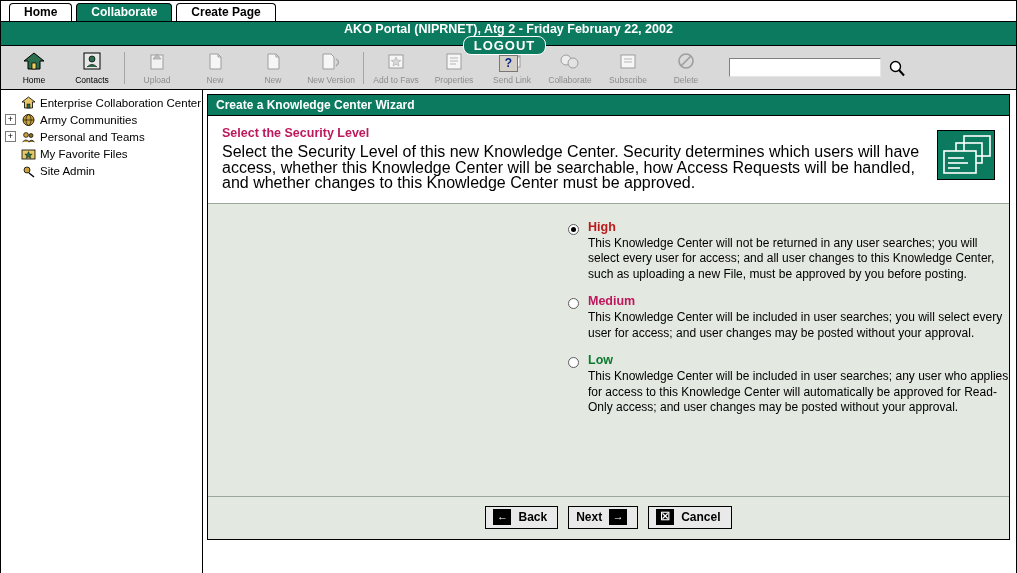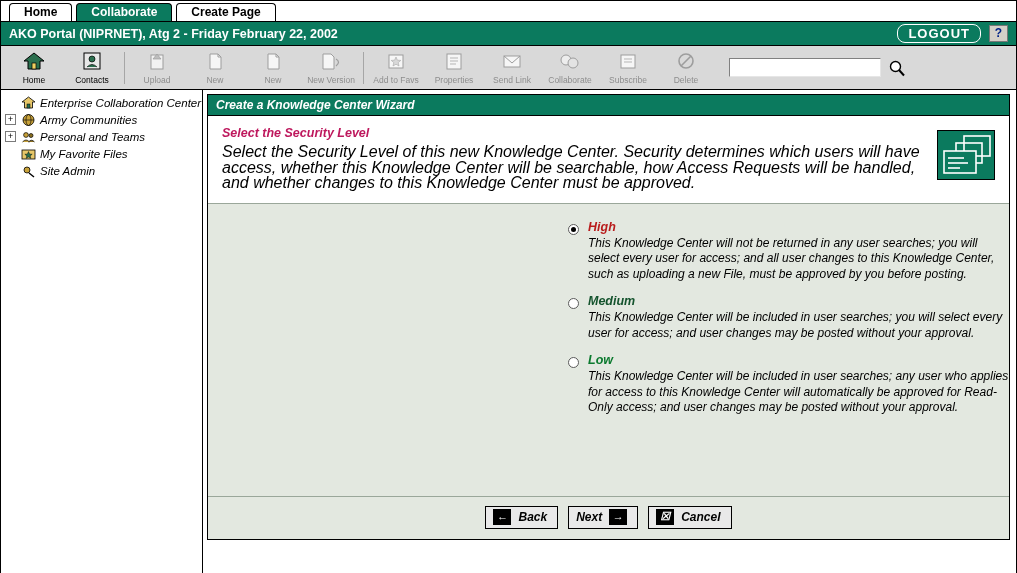--- a/index.html
+++ b/index.html
@@ -53,20 +53,21 @@
     background: #0b7a5e;
     border-top: 1px solid #000000;
     border-bottom: 1px solid #000000;
     display: flex;
     align-items: center;
     padding: 0 8px;
     color: #ffffff;
     font-size: 12.5px;
     font-weight: bold;
     position: relative;
+    flex-direction: column;
   }
   .titlebar .spacer { flex: 1; }
   .logout-btn {
     border: 1px solid #ffffff;
     border-radius: 8px;
     padding: 1px 10px;
     font-size: 13px;
     font-weight: bold;
     letter-spacing: 1px;
     color: #ffffff;
@@ -138,21 +139,20 @@
     border: none;
     cursor: pointer;
     display: flex; align-items: center; justify-content: center;
   }
 
   
   .body {
     display: flex;
     height: 484px;
     background: #ffffff;
-    font-style: italic;
   }
   .sidebar {
     width: 202px;
     border-right: 1px solid #000000;
     background: #ffffff;
     padding: 4px 0 0 2px;
     font-size: 11.5px;
   }
   .tree-row {
     display: flex;
@@ -258,21 +258,21 @@
     border-radius: 50%;
     background: #000000;
   }
   .opt-body { max-width: 490px; }
   .opt-title {
     font-size: 12.5px;
     font-weight: bold;
     margin-bottom: 2px;
   }
   .opt-title.high { color: #b91c1c; }
-  .opt-title.medium { color: #14532d; }
+  .opt-title.medium { color: #be185d; }
   .opt-title.low { color: #0b7a2e; }
   .opt-desc {
     font-size: 12px;
     color: #000000;
     line-height: 15.5px;
   }
   .panel-footer {
     border-top: 1px solid #9aa79a;
     background: #e3e8e0;
     padding: 9px 0 10px 0;

